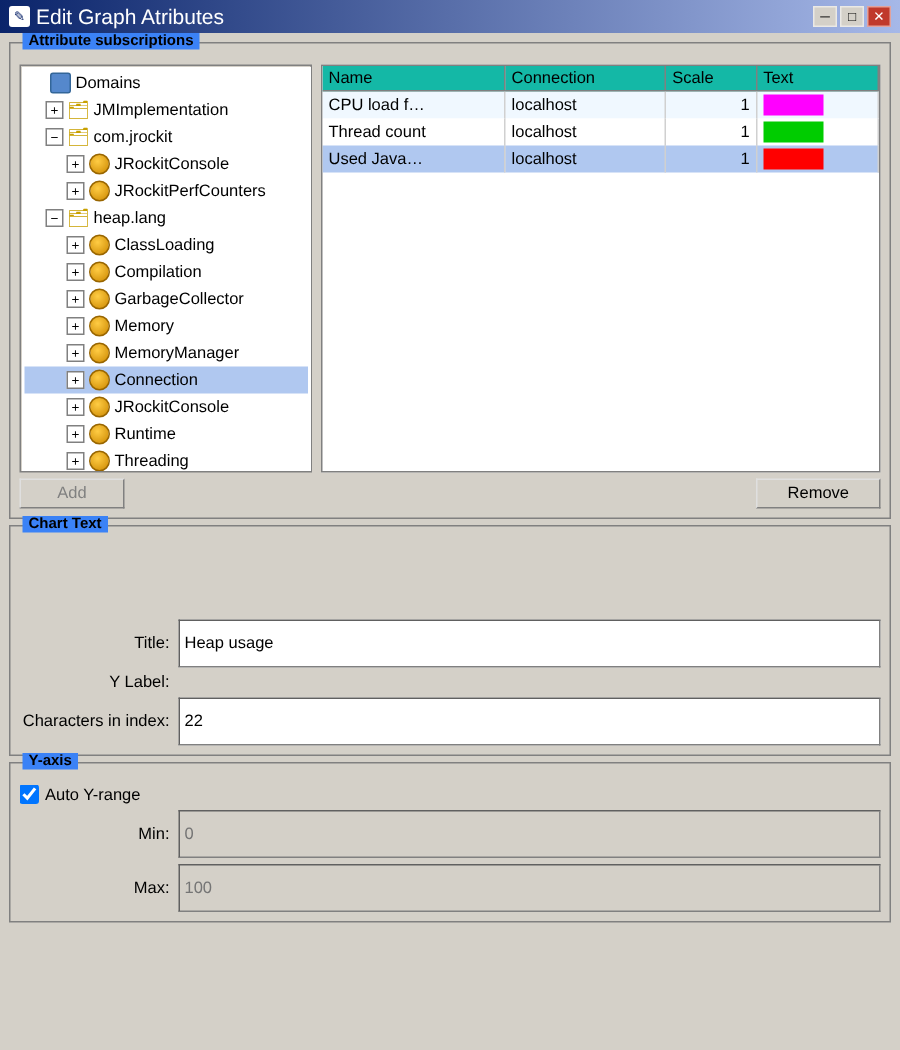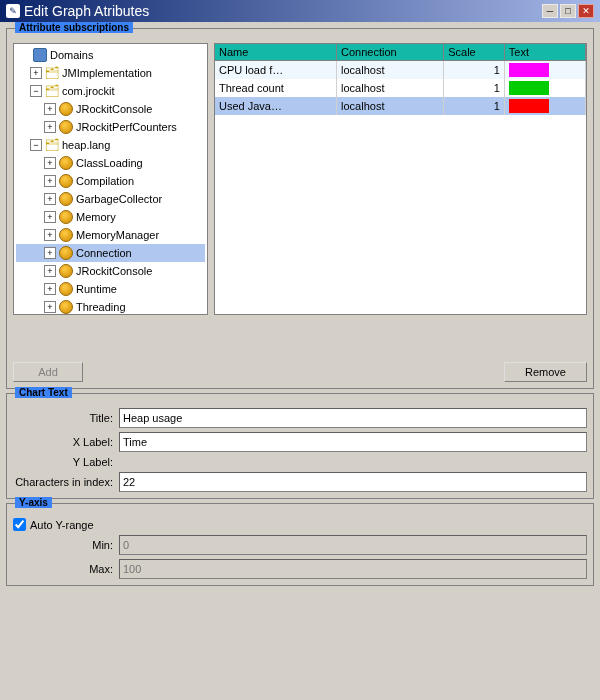--- a/index.html
+++ b/index.html
@@ -181,55 +181,55 @@
     tbody td {
       border-right: 1px solid #d0d0d0;
       padding: 2px 4px;
     }
 
     
     .btn-row {
       display: flex;
       justify-content: space-between;
       padding: 4px 0 0 0;
-      margin-top: 43px;
     }
     .win-btn {
       background: #d4d0c8;
       border: 1px solid;
       border-color: #ffffff #808080 #808080 #ffffff;
       border-top-color: #dfdfdf;
       border-left-color: #dfdfdf;
       padding: 3px 20px;
       font-size: 11px;
       cursor: pointer;
       min-width: 70px;
     }
     .win-btn:disabled { color: #808080; }
 
     
     .chart-text-content {
       display: flex;
       flex-direction: column;
       gap: 4px;
+      margin-top: 48px;
     }
     .form-row {
       display: flex;
       align-items: center;
       gap: 6px;
     }
     .form-label {
       width: 100px;
       text-align: right;
       flex-shrink: 0;
       font-size: 11px;
     }
     .form-input {
       flex: 1;
-      height: 20px;
+      height: 32px;
       border: 1px solid #808080;
       background: white;
       border-top-color: #606060;
       border-left-color: #606060;
       padding: 0 3px;
       font-size: 11px;
       font-family: inherit;
     }
     .form-input:disabled {
       background: #d4d0c8;
@@ -453,24 +453,20 @@
   </div>
 
   <div class="group-box">
     <span class="group-box-label">Chart Text</span>
     <div class="chart-text-content">
       <div class="form-row">
         <span class="form-label">Title:</span>
         <input class="form-input" type="text" value="Heap usage" style="">
       </div>
       <div class="form-row">
-        <span class="form-label">X Label:</span>
-        <input class="form-input" type="text" value="Time" style="">
-      </div>
-      <div class="form-row">
         <span class="form-label">Y Label:</span>
       </div>
       <div class="form-row">
         <span class="form-label">Characters in index:</span>
         <input class="form-input" type="text" value="22" style="">
       </div>
     </div>
   </div>
 
   <div class="group-box">

